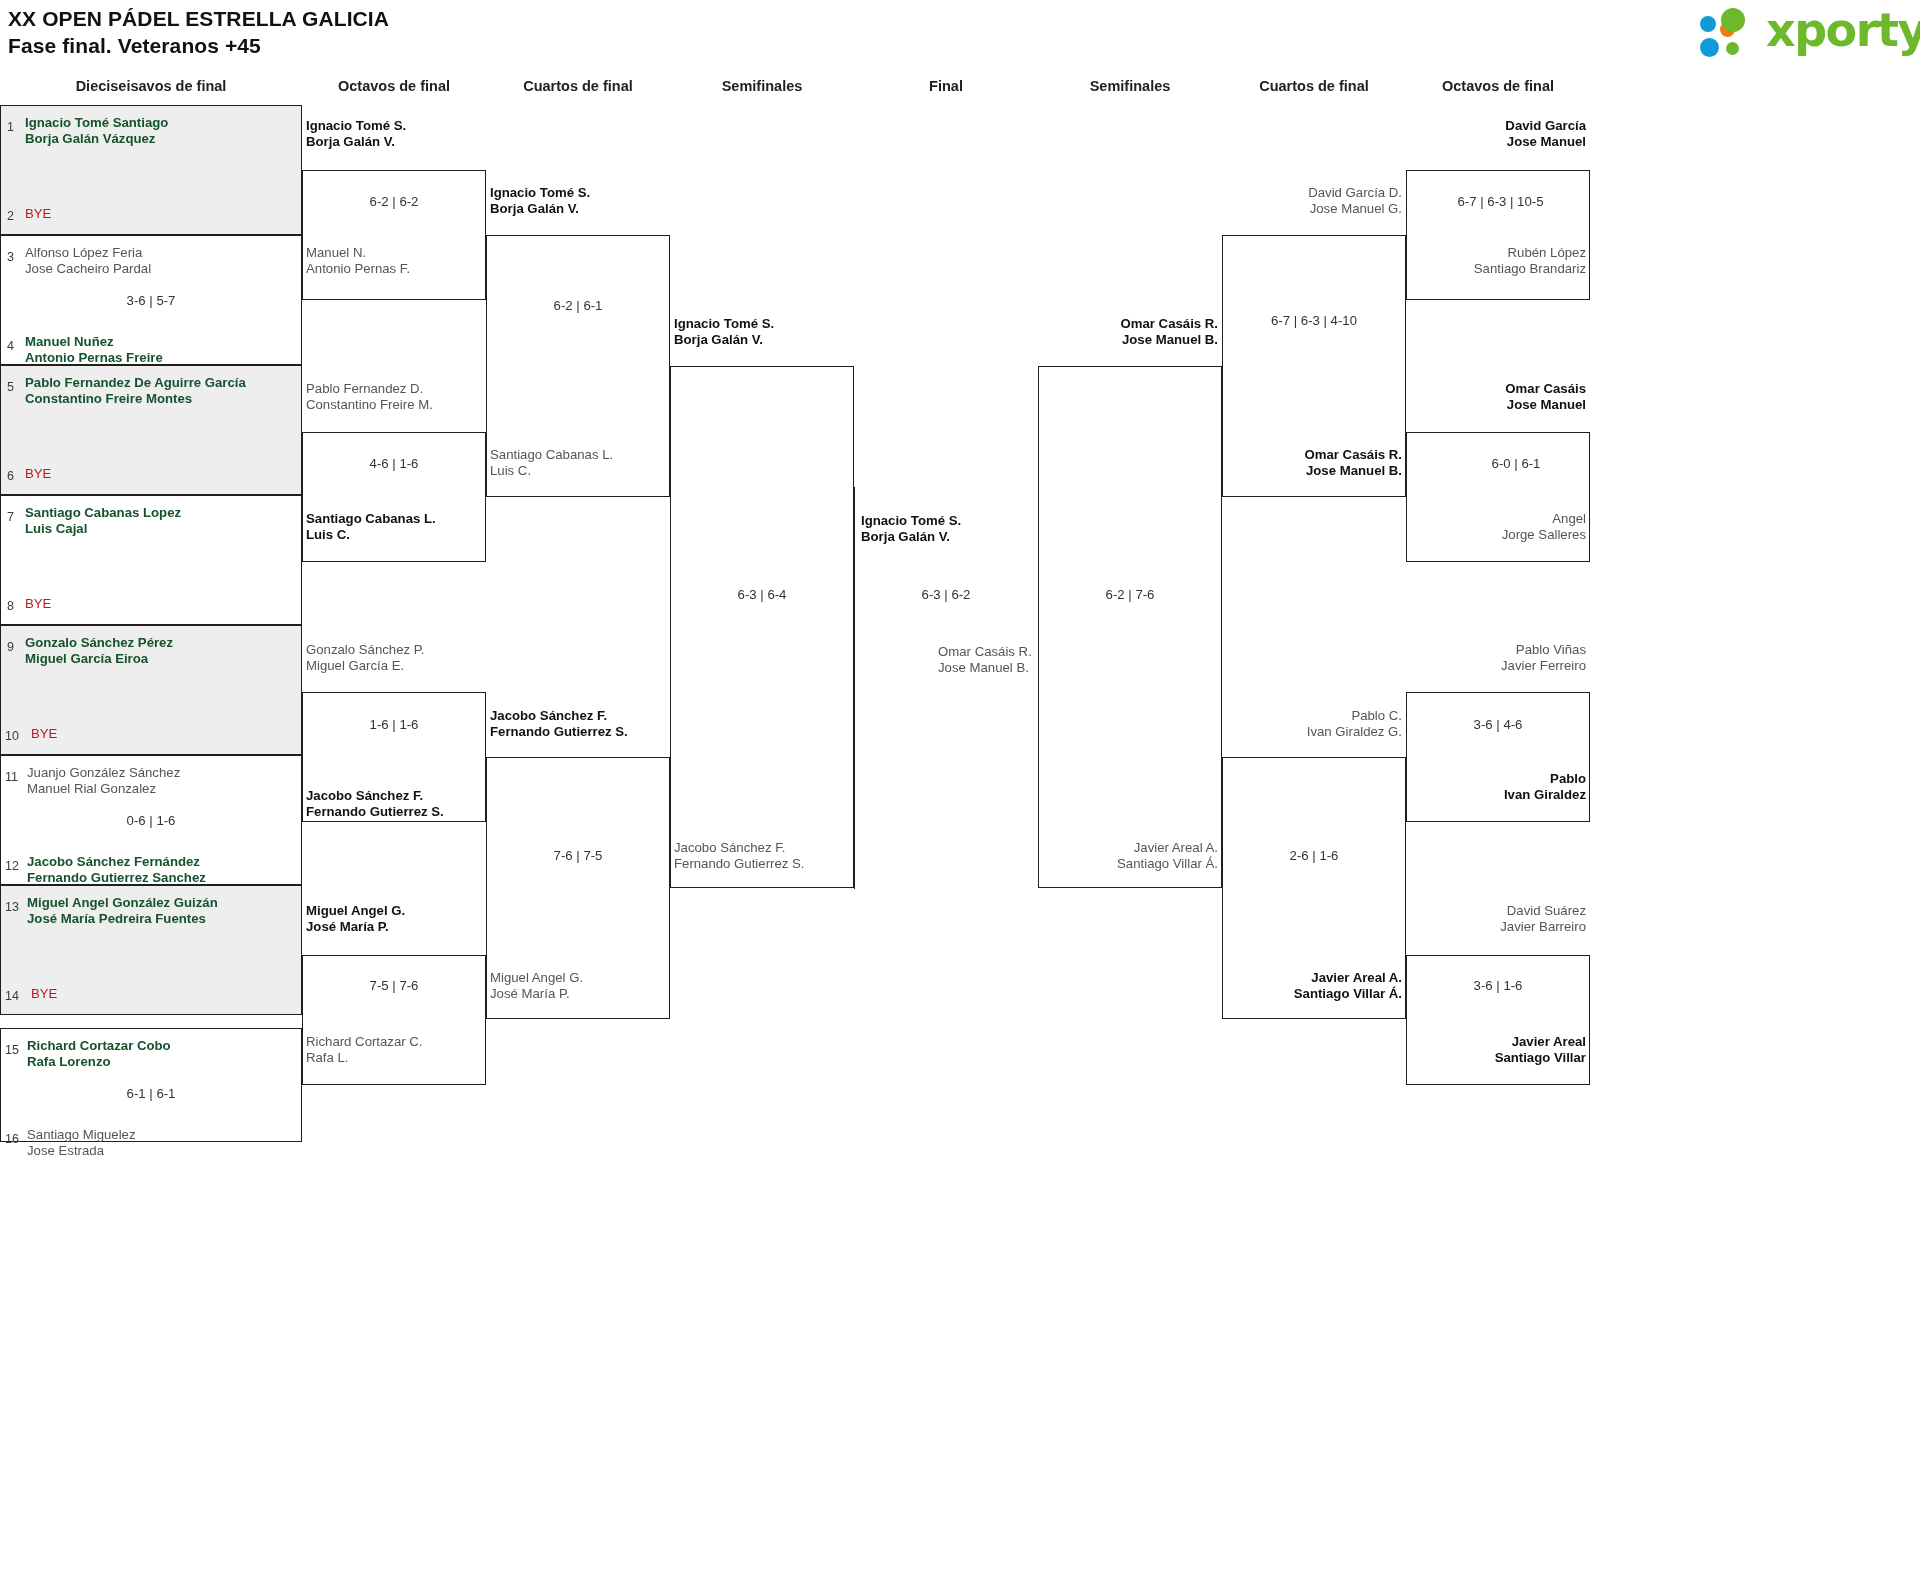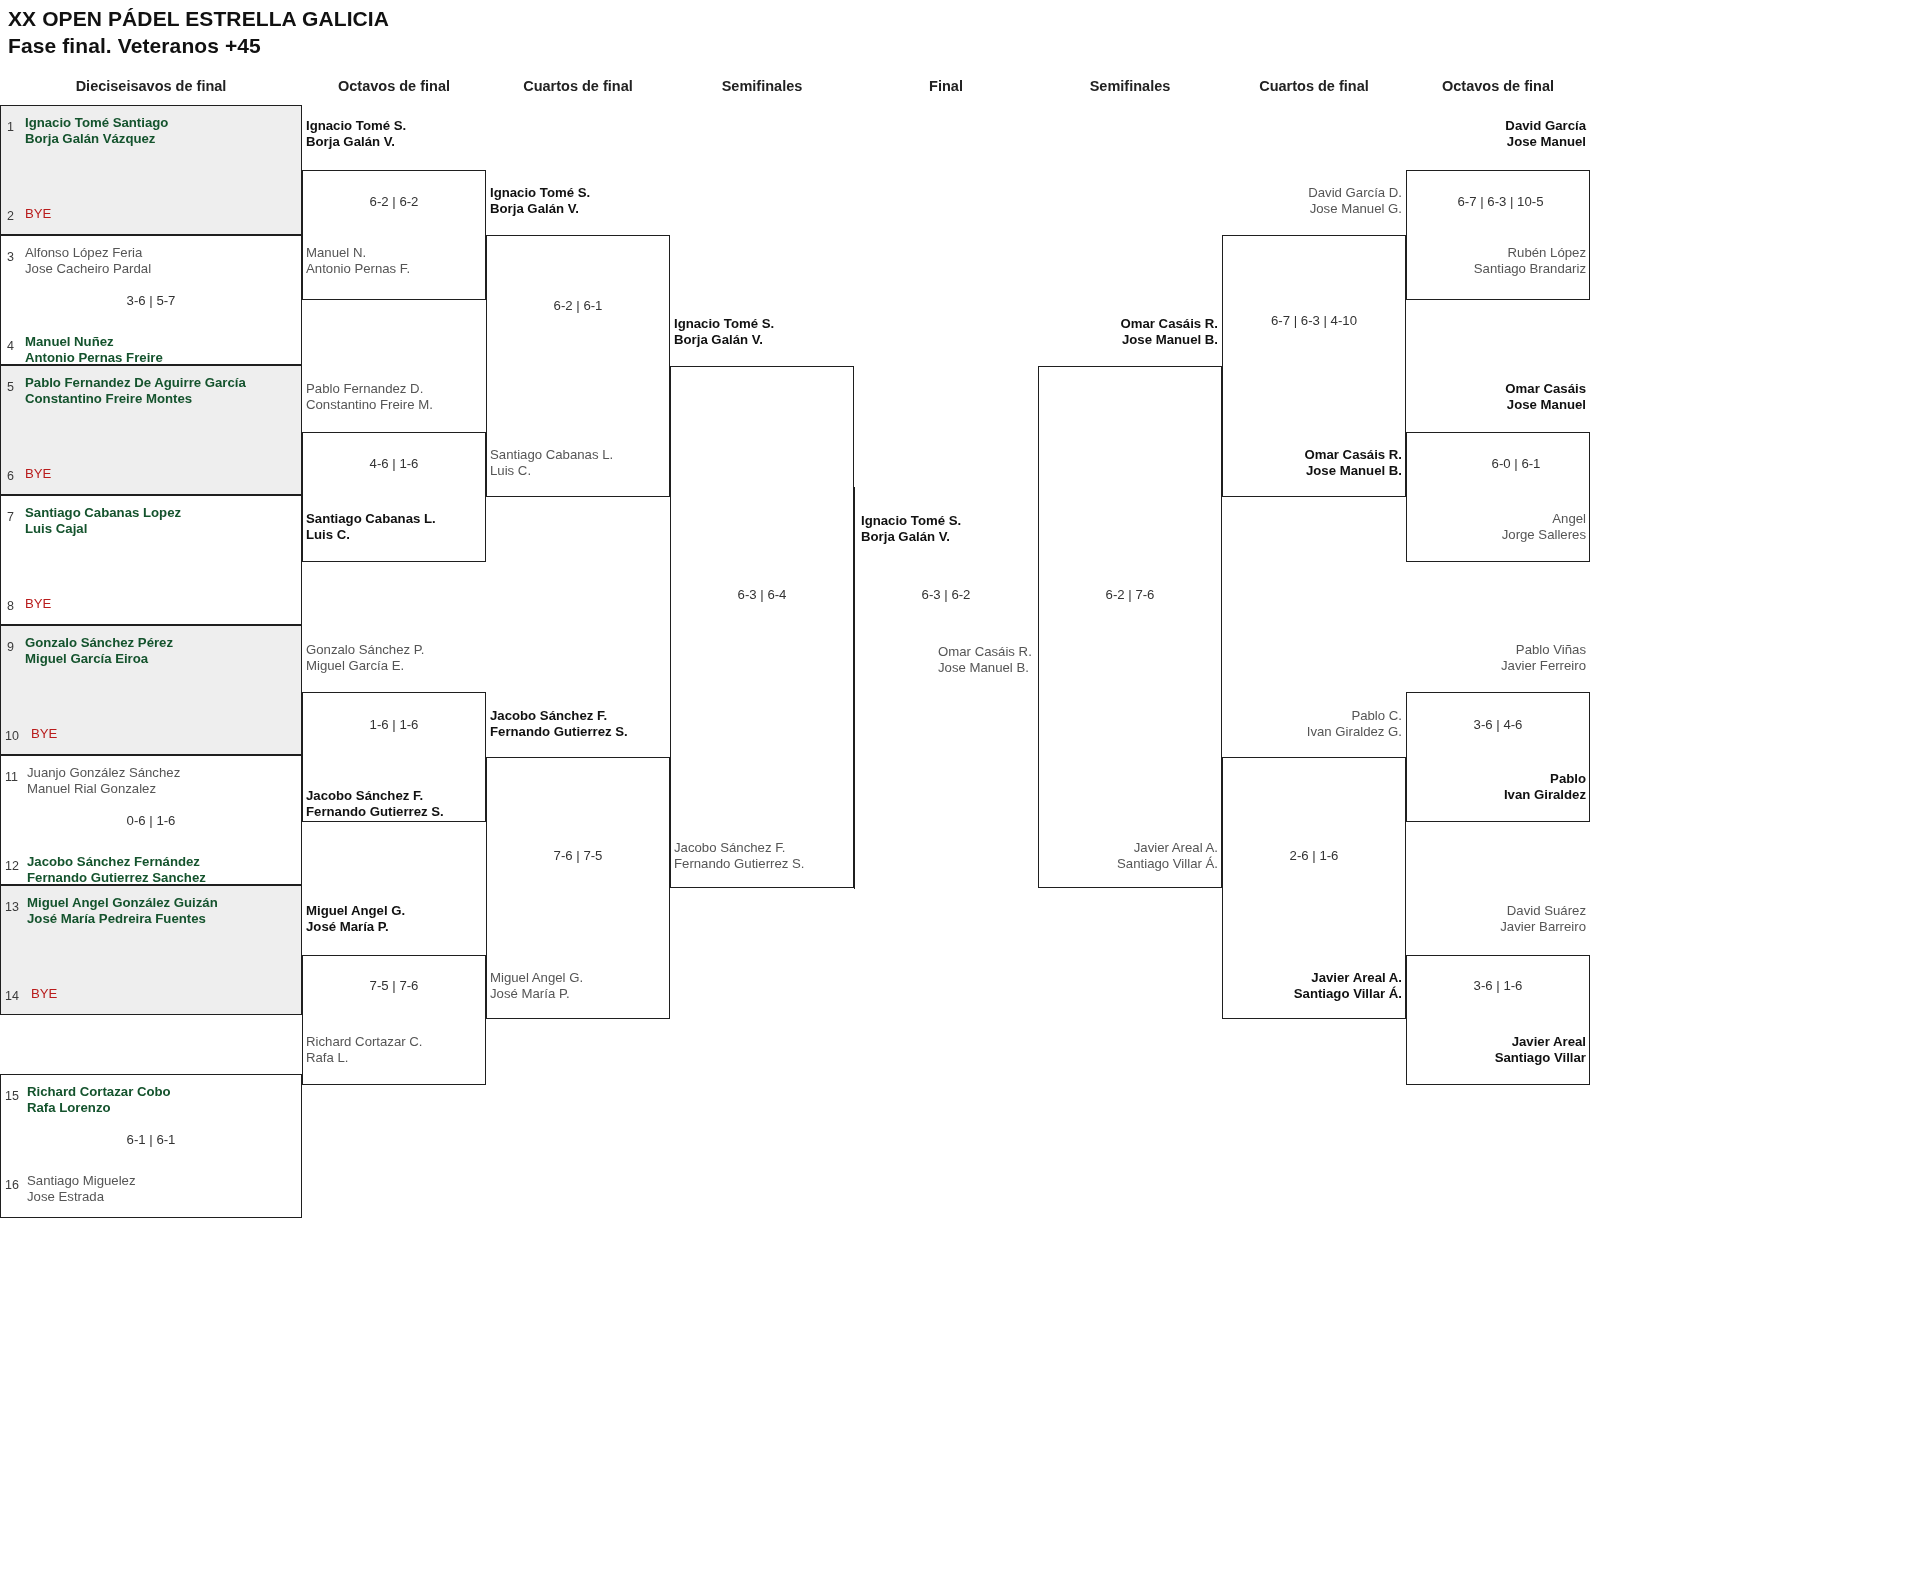--- a/index.html
+++ b/index.html
@@ -55,20 +55,30 @@
   .scorelbl { position:absolute; font-size:13.2px; color:#333; white-space:nowrap; }
 </style>
 </head>
 <body>
 
 <div id="header">
   <div id="title-block">
     <div id="tournament-title">XX OPEN PÁDEL ESTRELLA GALICIA</div>
     <div id="phase-title">Fase final. Veteranos +45</div>
   </div>
+  <div id="brand-logo">
+    <div class="dots">
+      <span class="dot" style="left:0px;  top:6px;  width:16px; height:16px; background:#0f9bd7;"></span>
+      <span class="dot" style="left:20px; top:12px; width:15px; height:15px; background:#e87d10;"></span>
+      <span class="dot" style="left:21px; top:-2px; width:24px; height:24px; background:#6eb92b;"></span>
+      <span class="dot" style="left:0px;  top:28px; width:19px; height:19px; background:#0f9bd7;"></span>
+      <span class="dot" style="left:26px; top:32px; width:13px; height:13px; background:#6eb92b;"></span>
+    </div>
+    <div class="wordmark">xporty</div>
+  </div>
 </div>
 
 <div class="round-label" style="left:0px;    width:302px;">Dieciseisavos de final</div>
 <div class="round-label" style="left:302px;  width:184px;">Octavos de final</div>
 <div class="round-label" style="left:486px;  width:184px;">Cuartos de final</div>
 <div class="round-label" style="left:670px;  width:184px;">Semifinales</div>
 <div class="round-label" style="left:854px;  width:184px;">Final</div>
 <div class="round-label" style="left:1038px; width:184px;">Semifinales</div>
 <div class="round-label" style="left:1222px; width:184px;">Cuartos de final</div>
 <div class="round-label" style="left:1406px; width:184px;">Octavos de final</div>
@@ -144,21 +154,21 @@
 <div class="seedcell shaded" style="top:885px; height:130px;">
   <span class="num" style="left:4px; top:14px;">13</span>
   <span class="names win" style="left:26px; top:9px;">
     <span>Miguel Angel González Guizán</span><br>
     <span>José María Pedreira Fuentes</span>
   </span>
   <span class="num" style="left:4px; top:103px;">14</span>
   <span class="bye" style="left:30px; top:100px;">BYE</span>
 </div>
 
-<div class="seedcell" style="top:1074px; height:144px;">
+<div class="seedcell" style="top:1028px; height:114px;">
   <span class="num" style="left:4px; top:14px;">15</span>
   <span class="names win" style="left:26px; top:9px;">
     <span>Richard Cortazar Cobo</span><br>
     <span>Rafa Lorenzo</span>
   </span>
   <span class="score" style="left:0; right:0; top:57px;">6-1 | 6-1</span>
   <span class="num" style="left:4px; top:103px;">16</span>
   <span class="names lose" style="left:26px; top:98px;">
     <span>Santiago Miguelez</span><br>
     <span>Jose Estrada</span>

